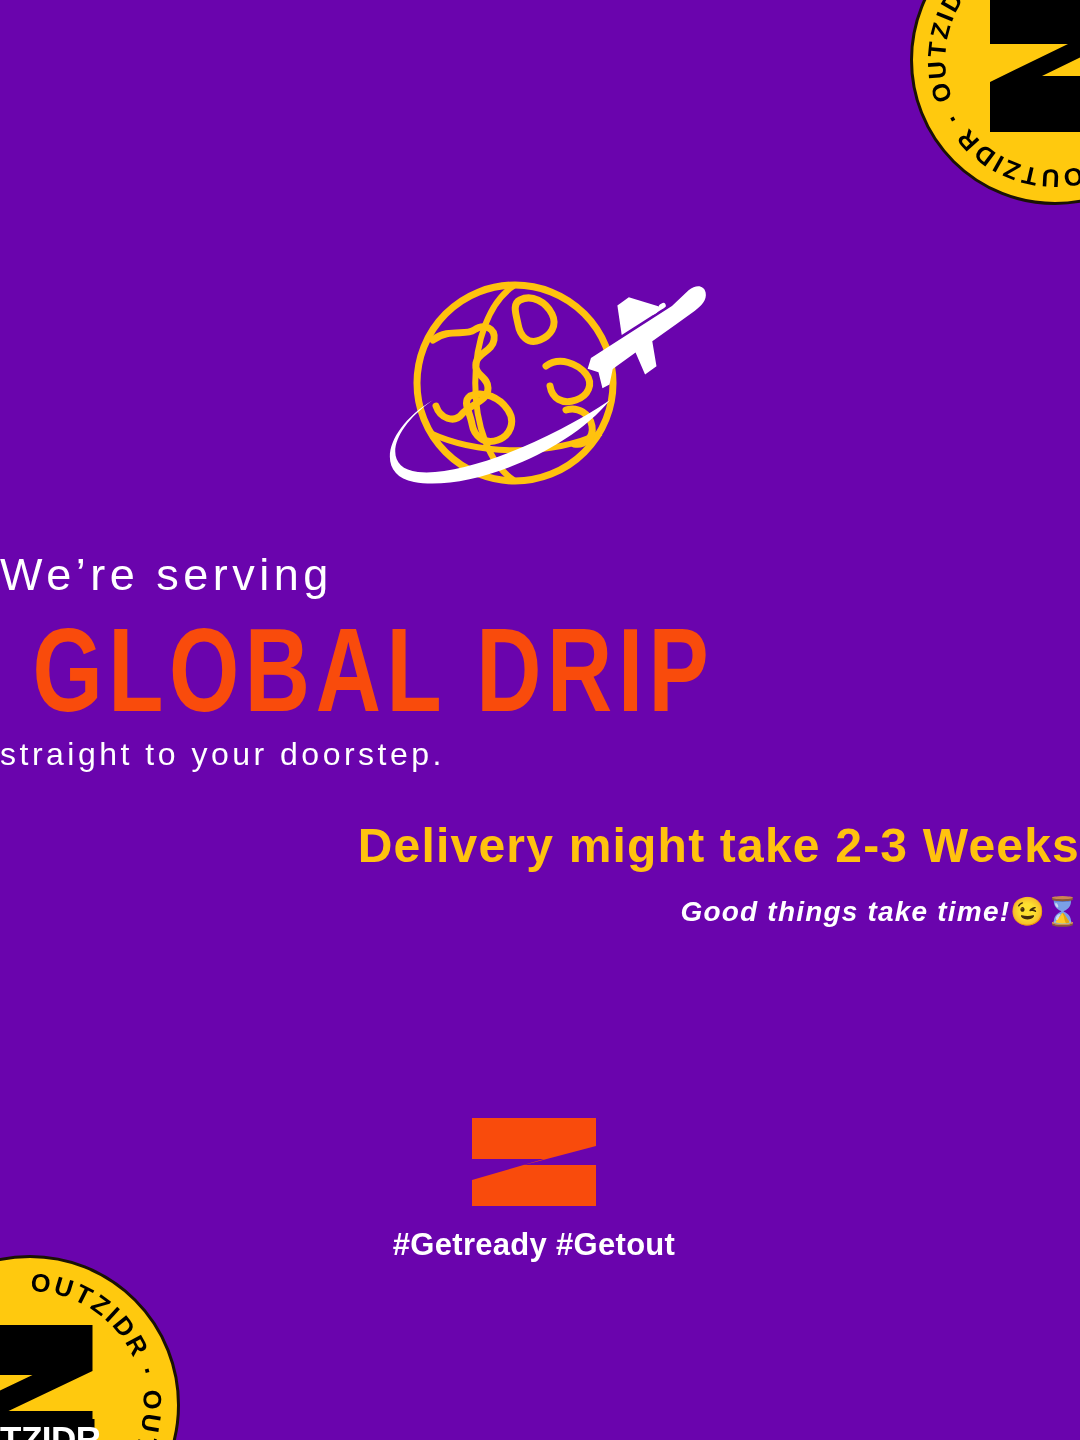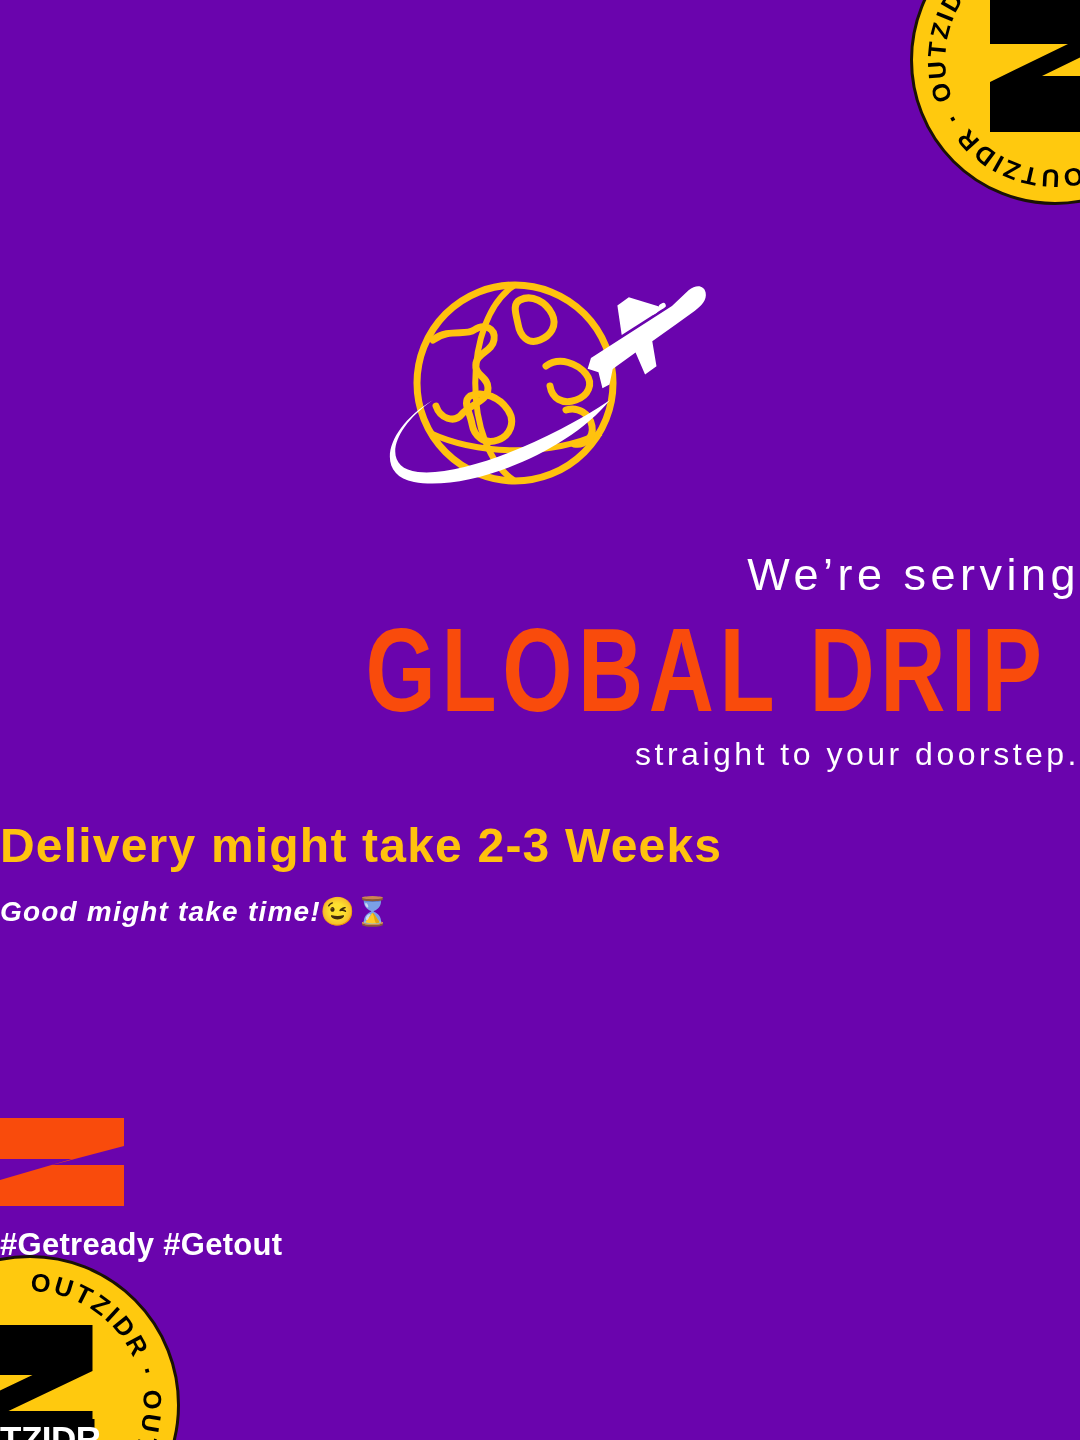--- a/index.html
+++ b/index.html
@@ -65,21 +65,21 @@
     justify-content: center;
   }
   #emblem svg { display: block; }
 
   
   #copy {
     position: absolute;
     left: 0;
     right: 0;
     top: 548px;
-    text-align: right;
+    text-align: left;
   }
   .line-eyebrow {
     color: #FFFFFF;
     font-size: 45px;
     font-weight: 300;
     letter-spacing: 4.5px;
     line-height: 1.18;
     margin: 0;
     white-space: nowrap;
   }
@@ -102,21 +102,21 @@
     line-height: 1.2;
     margin: 28px 0 0 0;
     white-space: nowrap;
   }
 
   #delivery {
     position: absolute;
     left: 0;
     right: 0;
     top: 820px;
-    text-align: left;
+    text-align: right;
   }
   .line-delivery {
     color: #FFC20E;
     font-size: 48px;
     font-weight: bold;
     letter-spacing: 1.2px;
     line-height: 1.1;
     margin: 0;
     white-space: nowrap;
   }
@@ -135,21 +135,21 @@
     font-weight: normal;
     letter-spacing: 0;
   }
 
   
   #footer {
     position: absolute;
     left: 0;
     right: 12px;
     top: 1118px;
-    text-align: left;
+    text-align: center;
   }
   #brand-mark { display: inline-block; }
   #brand-mark svg { display: block; }
   .line-hashtags {
     color: #FFFFFF;
     font-size: 31px;
     font-weight: bold;
     letter-spacing: 0.3px;
     line-height: 1.2;
     margin: 16px 0 0 0;
@@ -231,21 +231,21 @@
 
   <div id="copy">
     <p class="line-eyebrow">We’re serving</p>
     <p class="line-headline">GLOBAL DRIP</p>
     <p class="line-subhead">straight to your doorstep.</p>
   </div>
 
   <div id="delivery">
     <p class="line-delivery">Delivery might take 2-3 Weeks</p>
     <p class="line-note">
-      <span>Good might take time!</span><span class="emoji">😉</span><span class="emoji">⌛</span>
+      <span>Good things take time!</span><span class="emoji">😉</span><span class="emoji">⌛</span>
     </p>
   </div>
 
   <div id="footer">
     <div id="brand-mark">
       <svg width="124" height="88" viewBox="0 0 124 88" aria-hidden="true">
         <path d="M 0,0 L 124,0 L 124,28 L 52,47 L 124,47 L 124,88 L 0,88 L 0,62 L 72,41 L 0,41 Z" fill="#F94B0C"></path>
       </svg>
     </div>
     <p class="line-hashtags">#Getready #Getout</p>

